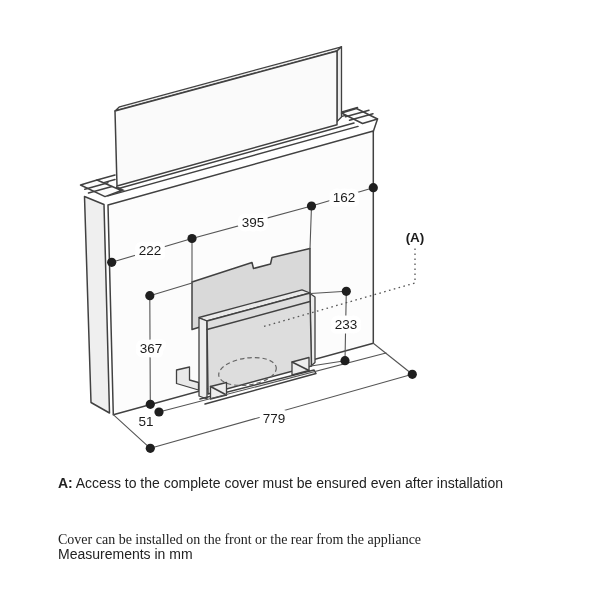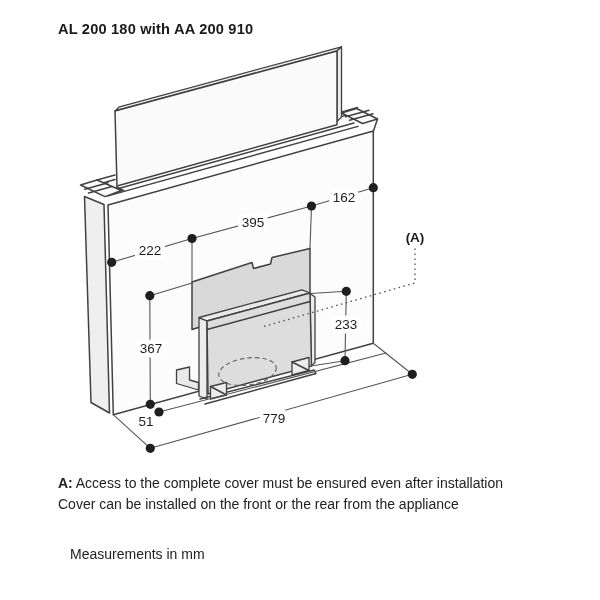--- a/index.html
+++ b/index.html
@@ -4,22 +4,22 @@
 <style>
   html,body{margin:0;padding:0;background:#ffffff;}
   .page{position:relative;width:600px;height:600px;background:#fff;overflow:hidden;
         font-family:"Liberation Sans",sans-serif;color:#1a1a1a;}
   .title{position:absolute;left:58px;top:21px;font-size:14.6px;font-weight:bold;
          letter-spacing:.2px;color:#1a1a1a;}
   .notes{position:absolute;left:58px;top:0;width:520px;}
   .note{position:absolute;left:0;font-size:14px;color:#222;white-space:nowrap;}
   .note b{font-weight:bold;margin-right:3px;}
   .note.n1{top:475px;}
-  .note.n2{top:496px;}
-  .note.n3{top:546px;margin-left:12px;}
+  .note.n2{top:532px;font-family:Liberation Serif, serif;}
+  .note.n3{top:546px;}
   svg{position:absolute;left:0;top:0;}
   
   .s  {stroke:#414141;stroke-width:1.5;fill:none;stroke-linejoin:round;stroke-linecap:round;}
   .f-white {fill:#fcfcfc;stroke:#414141;stroke-width:1.5;stroke-linejoin:round;}
   .f-panel {fill:#fafafa;stroke:#414141;stroke-width:1.5;stroke-linejoin:round;}
   .f-light {fill:#efefef;stroke:#414141;stroke-width:1.5;stroke-linejoin:round;}
   .f-strip {fill:#ededed;stroke:#414141;stroke-width:1.3;stroke-linejoin:round;}
   .f-grey1 {fill:#d9d9d9;stroke:#414141;stroke-width:1.5;stroke-linejoin:round;}
   .f-grey2 {fill:#dddddd;stroke:#414141;stroke-width:1.5;stroke-linejoin:round;}
   .f-grey3 {fill:#e9e9e9;stroke:#414141;stroke-width:1.3;stroke-linejoin:round;}
@@ -30,21 +30,20 @@
   .dot{fill:#1f1f1f;stroke:none;}
   .dim{font-family:"Liberation Sans",sans-serif;font-size:13.5px;fill:#1c1c1c;
        text-anchor:middle;stroke:#fff;stroke-width:9px;paint-order:stroke;stroke-linejoin:round;}
   .dimb{font-weight:bold;}
 </style>
 </head>
 <body>
 
 <div class="page">
 
-  <div class="title">AL 200 180 with AA 200 910</div>
 
   <svg width="600" height="600" viewBox="0 0 600 600">
 
     <g>
       <polygon class="f-white" points="108,205 373.3,131 373.3,343.3 113.3,414.7"></polygon>
       <polygon class="f-light" points="84.5,196.5 104,204.5 109.5,413 91,402.5"></polygon>
     </g>
 
     <g>
       <path class="s" d="M97,180 L115,175 M341,112.1 L357.5,107.5"></path>

